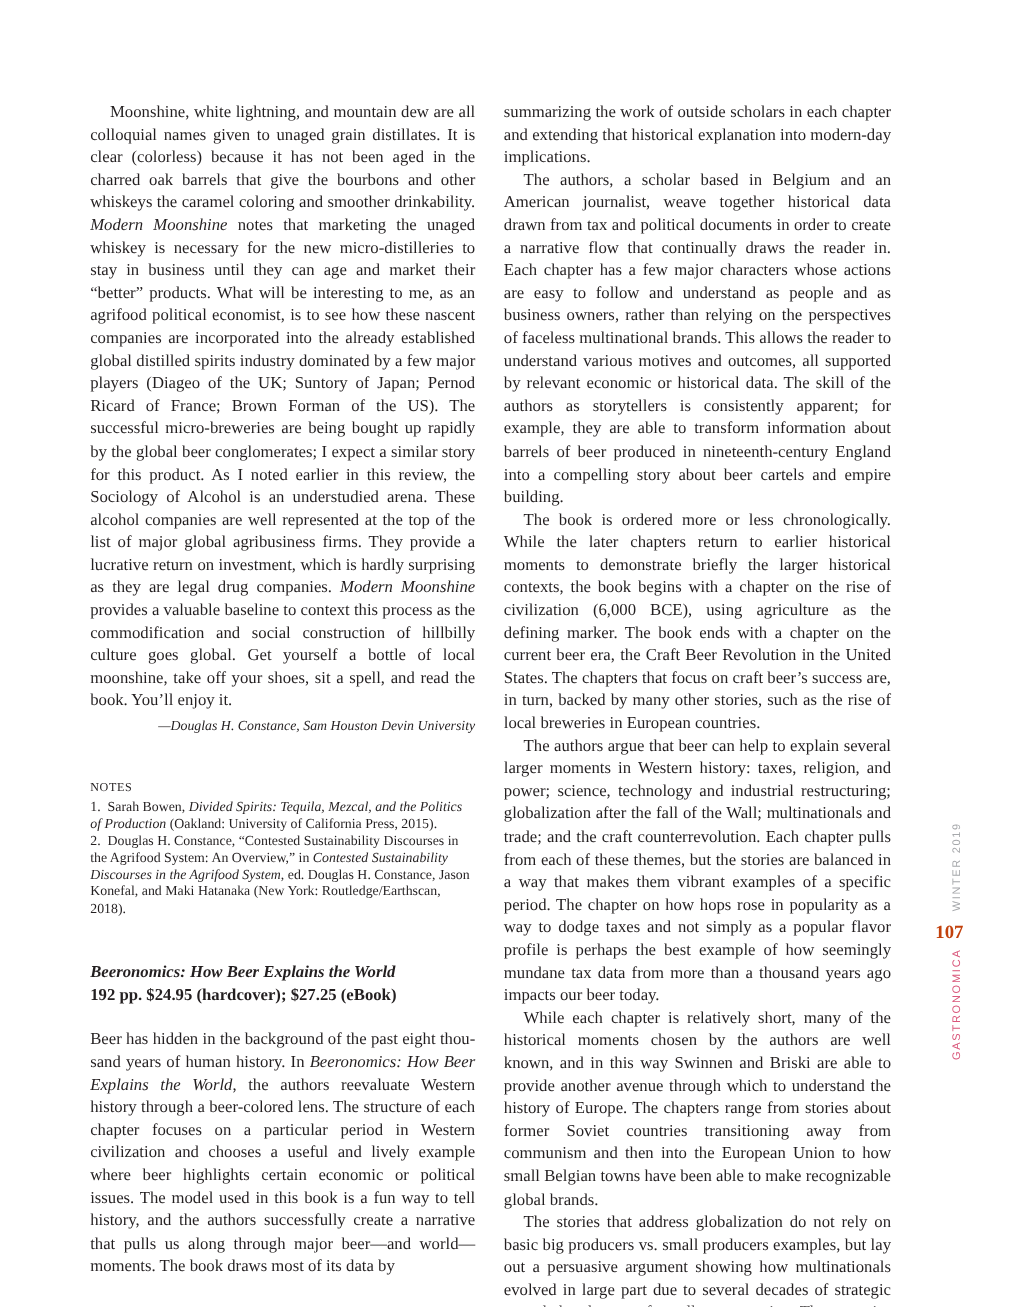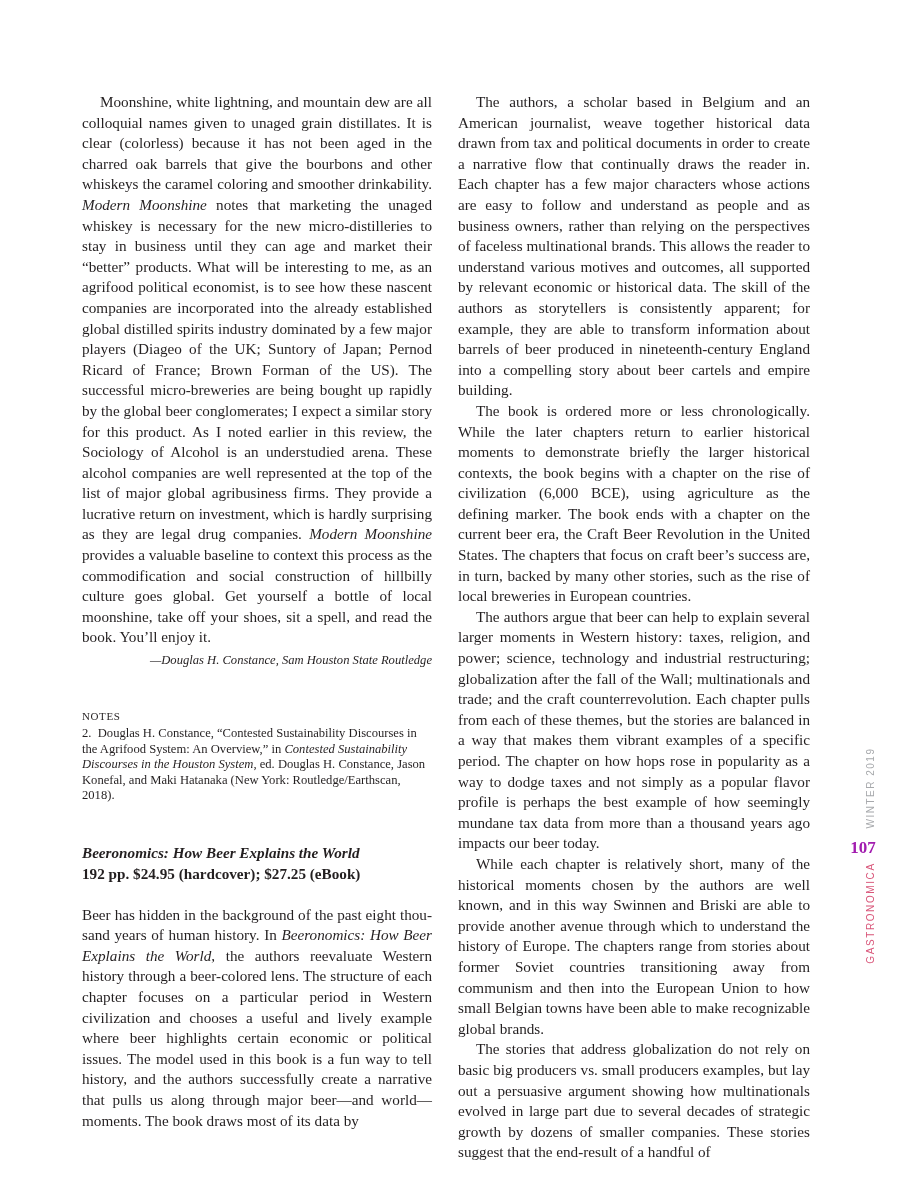--- a/index.html
+++ b/index.html
@@ -17,50 +17,55 @@
   .book-head { margin-top: 40px; font-size: 15.2px; line-height: 20.6px; font-weight: bold; }
   .book-head div { margin: 0; }
   .book-title { font-style: italic; }
   .review-start { margin-top: 20px; }
   i { font-style: italic; }
   .season { position: absolute; left: 835px; top: 752px; width: 70px; height: 72px; }
   .season span { position: absolute; left: 50%; top: 50%; transform: translate(-50%,-50%) rotate(-90deg);
                  white-space: nowrap; font-family: "Liberation Sans", "DejaVu Sans", sans-serif;
                  font-size: 10px; letter-spacing: 1.5px; color: #a7a9ac; }
   .pagenum { position: absolute; left: 842px; top: 838px; width: 42px; text-align: center;
-             font-family: "Liberation Serif", serif; font-weight: bold; font-size: 17px; color: #a21caf; }
+             font-family: "Liberation Serif", serif; font-weight: bold; font-size: 17px; color: #c2410c; }
   .journal { position: absolute; left: 820px; top: 865px; width: 100px; height: 95px; }
   .journal span { position: absolute; left: 50%; top: 50%; transform: translate(-50%,-50%) rotate(-90deg);
                   white-space: nowrap; font-family: "Liberation Sans", "DejaVu Sans", sans-serif;
                   font-size: 10px; letter-spacing: 1.6px; color: #d9567a; }
 </style>
 </head>
 <body>
 
 <div class="col col-left">
   <p class="para indent">Moonshine, white lightning, and mountain dew are all colloquial names given to unaged grain distillates. It is clear (colorless) because it has not been aged in the charred oak barrels that give the bourbons and other whiskeys the cara­mel coloring and smoother drinkability. <i>Modern Moonshine</i> notes that marketing the unaged whiskey is necessary for the new micro-distilleries to stay in business until they can age and market their “better” products. What will be interesting to me, as an agrifood political economist, is to see how these nascent companies are incorporated into the already estab­lished global distilled spirits industry dominated by a few ma­jor players (Diageo of the UK; Suntory of Japan; Pernod Ricard of France; Brown Forman of the US). The successful micro-breweries are being bought up rapidly by the global beer conglomerates; I expect a similar story for this product. As I noted earlier in this review, the Sociology of Alcohol is an understudied arena. These alcohol companies are well represented at the top of the list of major global agribusiness firms. They provide a lucrative return on investment, which is hardly surprising as they are legal drug companies. <i>Modern Moonshine</i> provides a valuable baseline to context this process as the commodification and social construction of hillbilly culture goes global. Get yourself a bottle of local moonshine, take off your shoes, sit a spell, and read the book. You’ll enjoy it.</p>
-  <p class="sig">—Douglas H. Constance, Sam Houston State Routledge</p>
+  <p class="sig">—Douglas H. Constance, Sam Houston Devin University</p>
 
   <div class="notes">
     <div class="notes-head">NOTES</div>
     <p class="note">
+      <span>1.</span>&nbsp;
+      <span>Sarah Bowen, <i>Divided Spirits: Tequila, Mezcal, and the Politics of Production</i> (Oakland: University of California Press, 2015).</span>
+    </p>
+    <p class="note">
       <span>2.</span>&nbsp;
-      <span>Douglas H. Constance, “Contested Sustainability Discourses in the Agrifood System: An Overview,” in <i>Contested Sustainability Discourses in the Houston System</i>, ed. Douglas H. Constance, Jason Konefal, and Maki Hatanaka (New York: Routledge/Earthscan, 2018).</span>
+      <span>Douglas H. Constance, “Contested Sustainability Discourses in the Agrifood System: An Overview,” in <i>Contested Sustainability Discourses in the Agrifood System</i>, ed. Douglas H. Constance, Jason Konefal, and Maki Hatanaka (New York: Routledge/Earthscan, 2018).</span>
     </p>
   </div>
 
   <div class="book-head">
     <div class="book-title">Beeronomics: How Beer Explains the World</div>
     <div>192 pp. $24.95 (hardcover); $27.25 (eBook)</div>
   </div>
 
   <p class="para review-start">Beer has hidden in the background of the past eight thou­sand years of human history. In <i>Beeronomics: How Beer Explains the World</i>, the authors reevaluate Western history through a beer-colored lens. The structure of each chapter focuses on a particular period in Western civilization and chooses a useful and lively example where beer highlights certain economic or political issues. The model used in this book is a fun way to tell history, and the authors successfully create a narrative that pulls us along through major beer—and world—moments. The book draws most of its data by</p>
 </div>
 
 <div class="col col-right">
+  <p class="para">summarizing the work of outside scholars in each chapter and extending that historical explanation into modern-day implications.</p>
   <p class="para indent">The authors, a scholar based in Belgium and an American journalist, weave together historical data drawn from tax and political documents in order to create a narrative flow that continually draws the reader in. Each chapter has a few major characters whose actions are easy to follow and understand as people and as business owners, rather than relying on the per­spectives of faceless multinational brands. This allows the reader to understand various motives and outcomes, all sup­ported by relevant economic or historical data. The skill of the authors as storytellers is consistently apparent; for example, they are able to transform information about barrels of beer produced in nineteenth-century England into a compelling story about beer cartels and empire building.</p>
   <p class="para indent">The book is ordered more or less chronologically. While the later chapters return to earlier historical moments to dem­onstrate briefly the larger historical contexts, the book begins with a chapter on the rise of civilization (6,000 BCE), using agriculture as the defining marker. The book ends with a chapter on the current beer era, the Craft Beer Revolution in the United States. The chapters that focus on craft beer’s success are, in turn, backed by many other stories, such as the rise of local breweries in European countries.</p>
   <p class="para indent">The authors argue that beer can help to explain several larger moments in Western history: taxes, religion, and power; science, technology and industrial restructuring; globalization after the fall of the Wall; multinationals and trade; and the craft counterrevolution. Each chapter pulls from each of these themes, but the stories are balanced in a way that makes them vibrant examples of a specific period. The chapter on how hops rose in popularity as a way to dodge taxes and not simply as a popular flavor profile is perhaps the best example of how seemingly mundane tax data from more than a thousand years ago impacts our beer today.</p>
   <p class="para indent">While each chapter is relatively short, many of the historical moments chosen by the authors are well known, and in this way Swinnen and Briski are able to provide another avenue through which to understand the history of Europe. The chapters range from stories about former Soviet countries transitioning away from communism and then into the European Union to how small Belgian towns have been able to make recognizable global brands.</p>
   <p class="para indent">The stories that address globalization do not rely on basic big producers vs. small producers examples, but lay out a persuasive argument showing how multinationals evolved in large part due to several decades of strategic growth by dozens of smaller com­panies. These stories suggest that the end-result of a handful of</p>
 </div>
 
 <div class="season">
   <span style="color: rgb(167, 169, 172);">WINTER 2019</span>
 </div>

